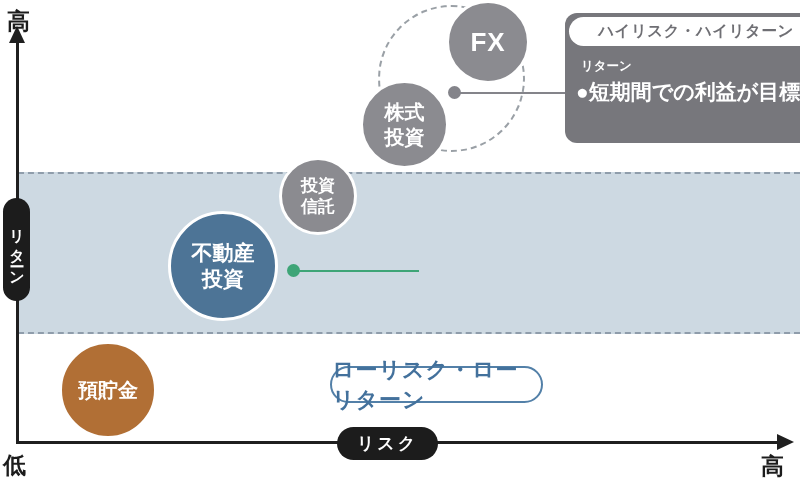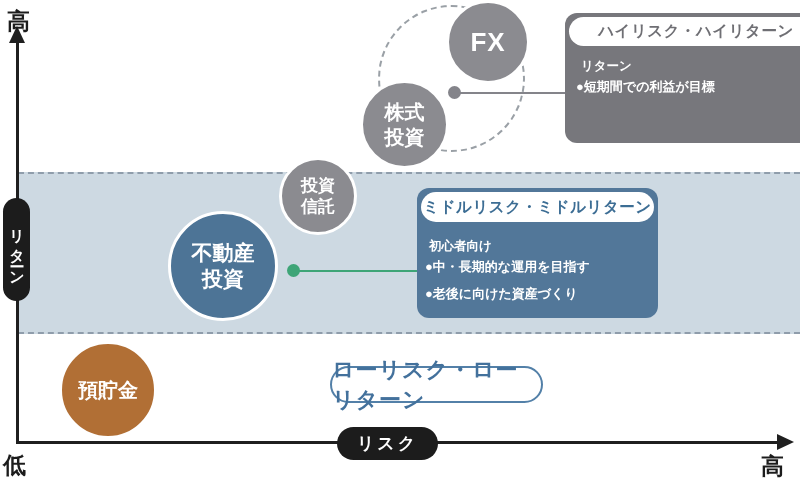--- a/index.html
+++ b/index.html
@@ -58,21 +58,21 @@
   .box-high { left:565px; top:13px; width:262px; height:130px; background:#77777c; }
   .box-mid { left:417px; top:188px; width:241px; height:130px; background:#527799; }
   .zone-pill { position:absolute; left:4px; right:4px; top:4px; height:29px; background:#fff;
     border-radius:15px; display:flex; align-items:center; justify-content:center;
     font-weight:bold; font-size:15.5px; letter-spacing:0.5px; }
   .box-high .zone-pill { color:#6f6f74; }
   .box-mid .zone-pill { color:#3c6d94; height:30px; }
   .zone-audience { position:absolute; font-size:12.5px; font-weight:bold; color:#fff; }
   .box-high .zone-audience { left:16px; top:45px; }
   .box-mid .zone-audience { left:12px; top:50px; }
-  .zone-bullet { position:absolute; font-size:13px; font-weight:bold; color:#fff; white-space:nowrap; }
+  .zone-bullet { position:absolute; font-size:21px; font-weight:bold; color:#fff; white-space:nowrap; }
   .box-high .bullet1 { left:11px; top:65px; }
   .box-high .bullet2 { left:11px; top:93px; }
   .box-mid .bullet1 { left:8px; top:70px; }
   .box-mid .bullet2 { left:8px; top:97px; }
 
   
   .low-pill { position:absolute; left:330px; top:366px; width:213px; height:37px;
     background:#fff; border:2px solid #5380a8; border-radius:20px; color:#43719c;
     display:flex; align-items:center; justify-content:center;
     font-size:22px; font-weight:bold; letter-spacing:1px; z-index:2; }
@@ -114,22 +114,16 @@
   <div class="dot dot-high"></div>
   <div class="conn conn-mid"></div>
   <div class="dot dot-mid"></div>
 
   <div class="zone-box box-high">
     <div class="zone-pill">ハイリスク・ハイリターン</div>
     <div class="zone-audience">リターン</div>
     <div class="zone-bullet bullet1">●短期間での利益が目標</div>
   </div>
 
-  <div class="zone-box box-mid">
-    <div class="zone-pill">ミドルリスク・ミドルリターン</div>
-    <div class="zone-audience">初心者向け</div>
-    <div class="zone-bullet bullet1">●中・長期的な運用を目指す</div>
-    <div class="zone-bullet bullet2">●老後に向けた資産づくり</div>
-  </div>
 
   <div class="low-pill">ローリスク・ローリターン</div>
 
 </div>
 
 </body></html>

